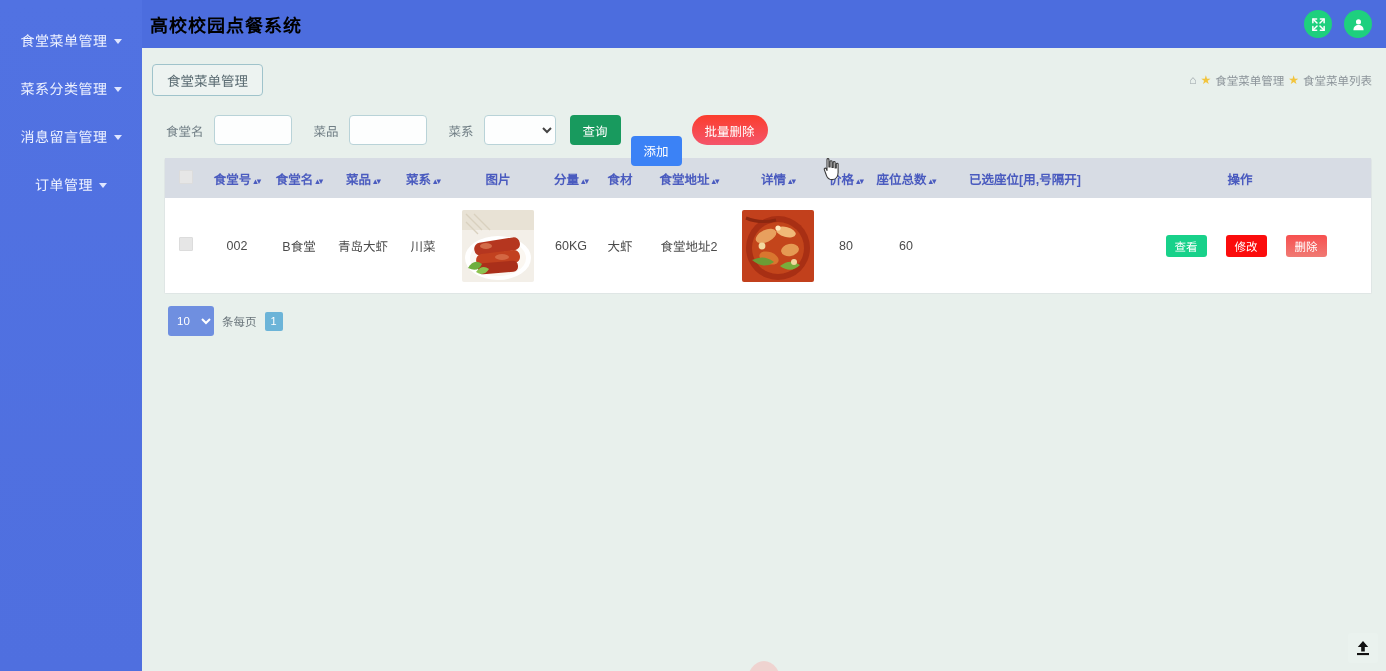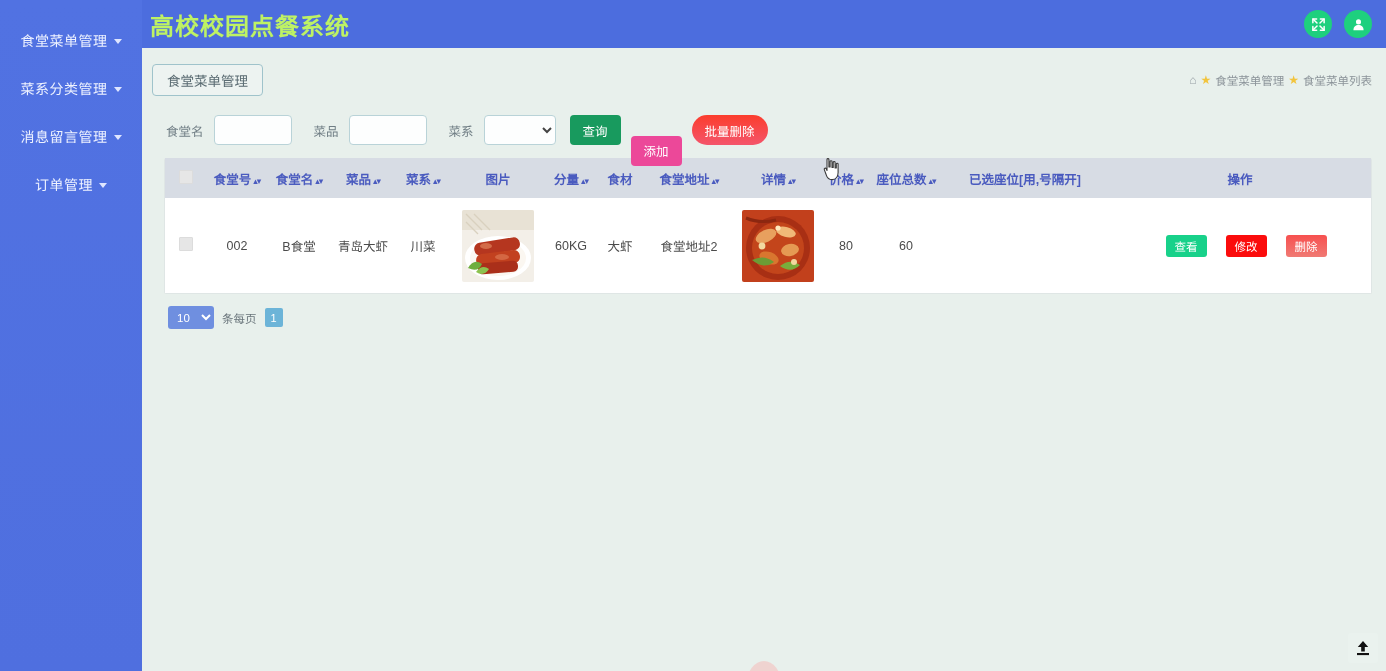--- a/index.html
+++ b/index.html
@@ -67,22 +67,22 @@
   #topbar {
     height: 48px;
     flex: 0 0 48px;
     background: #4c6dde;
     display: flex;
     align-items: center;
     padding: 0 14px 0 8px;
     position: relative;
   }
   #app-title {
-    color: #bef264;
-    font-size: 24px;
+    color: #000000;
+    font-size: 18px;
     font-weight: 700;
     letter-spacing: 1px;
     white-space: nowrap;
   }
   #topbar-actions {
     margin-left: auto;
     display: flex;
     align-items: center;
     gap: 12px;
   }
@@ -182,21 +182,21 @@
     border: none;
     border-radius: 4px;
     color: #fff;
     font-size: 12.5px;
     cursor: pointer;
     margin-right: 10px;
     font-family: inherit;
     white-space: nowrap;
   }
   .btn-query { background: #189a5e; }
-  .btn-add   { background: #ec4899; margin-top: 41px; }
+  .btn-add   { background: #3b82f6; margin-top: 41px; }
   .btn-del   { background: #fa3c2c; background: linear-gradient(180deg,#fb3d2d,#f4556b); position: relative; border-radius: 15px; }
 
   
   #cursor {
     position: absolute;
     left: 679px;
     top: 108px;
     width: 22px; height: 26px;
     pointer-events: none;
     z-index: 40;
@@ -281,21 +281,21 @@
   .abtn-del  { background: #f4615f; background: linear-gradient(180deg,#f7504f,#f07a74); }
 
   
   #pager {
     display: flex;
     align-items: center;
     gap: 8px;
     padding: 12px 0 0 16px;
   }
   #page-size {
-    width: 46px; height: 23px;
+    width: 46px; height: 30px;
     background: #6f8fe0;
     color: #fff;
     border: none;
     border-radius: 3px;
     font-size: 11.5px;
     font-family: inherit;
     padding-left: 5px;
     cursor: pointer;
     outline: none;
   }

